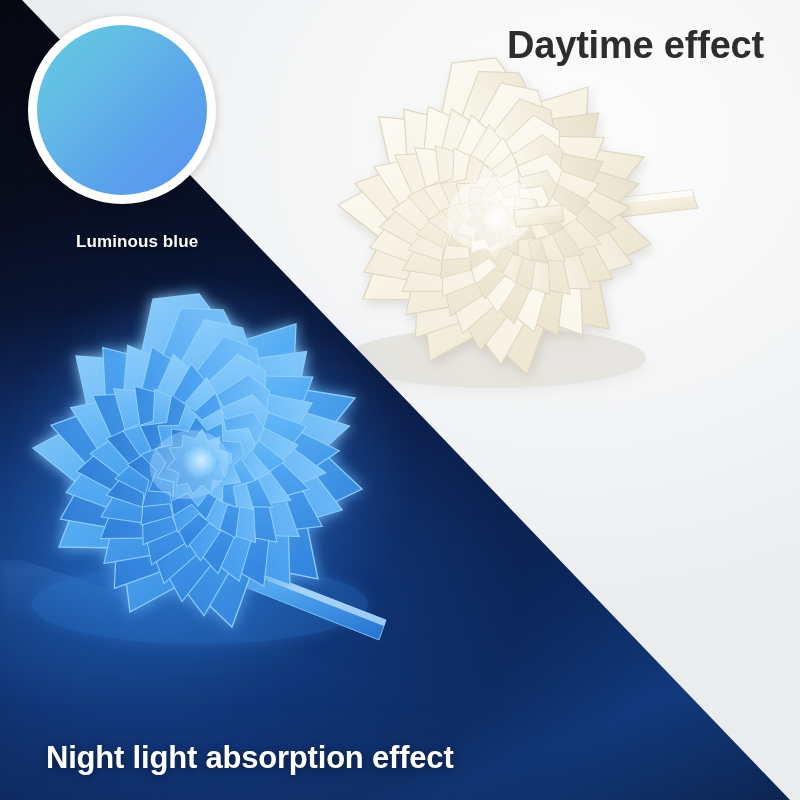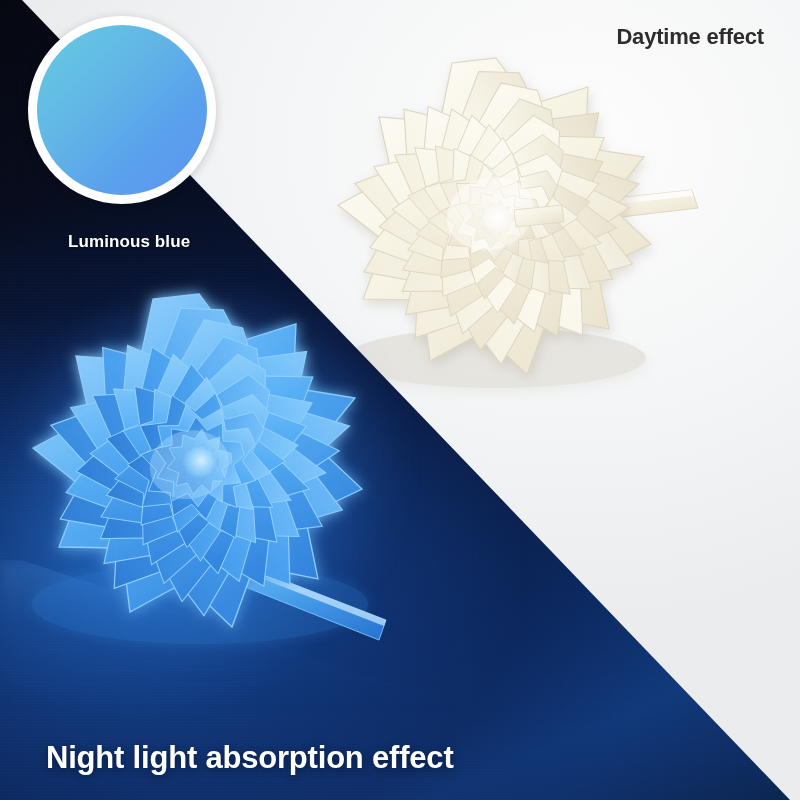--- a/index.html
+++ b/index.html
@@ -70,34 +70,34 @@
   }
   .swatch-fill {
     position: absolute;
     left: 9px; top: 9px;
     width: 170px; height: 170px;
     border-radius: 50%;
     background: linear-gradient(135deg, #66c8e0 0%, #63c3e2 16%, #62b5e6 40%, #5aa2ec 66%, #5b95f0 100%);
   }
   .swatch-label {
     position: absolute;
-    left: 68px; top: 232px;
+    left: 76px; top: 232px;
     font-size: 17px;
     font-weight: 700;
     letter-spacing: .1px;
     color: #ffffff;
     text-shadow: 0 1px 3px rgba(0,0,0,.55);
     white-space: nowrap;
   }
 
   
   .title-day {
     position: absolute;
     right: 36px; top: 24px;
-    font-size: 22px;
+    font-size: 38px;
     font-weight: 700;
     color: #2d2d2d;
     letter-spacing: -.2px;
     white-space: nowrap;
     margin-left: 8px;
   }
   .title-night {
     position: absolute;
     left: 46px; bottom: 24px;
     font-size: 31px;

